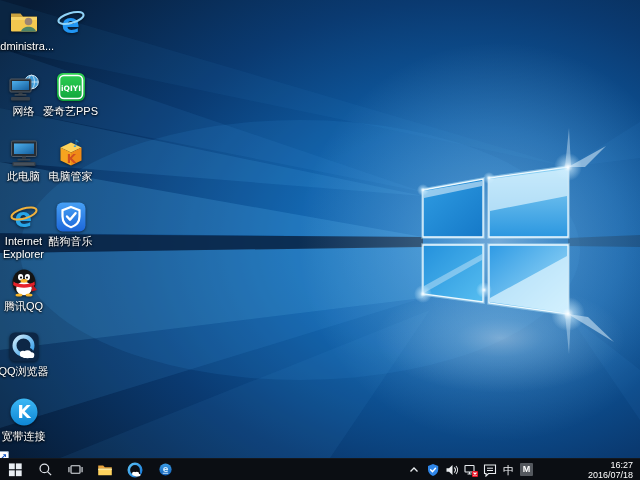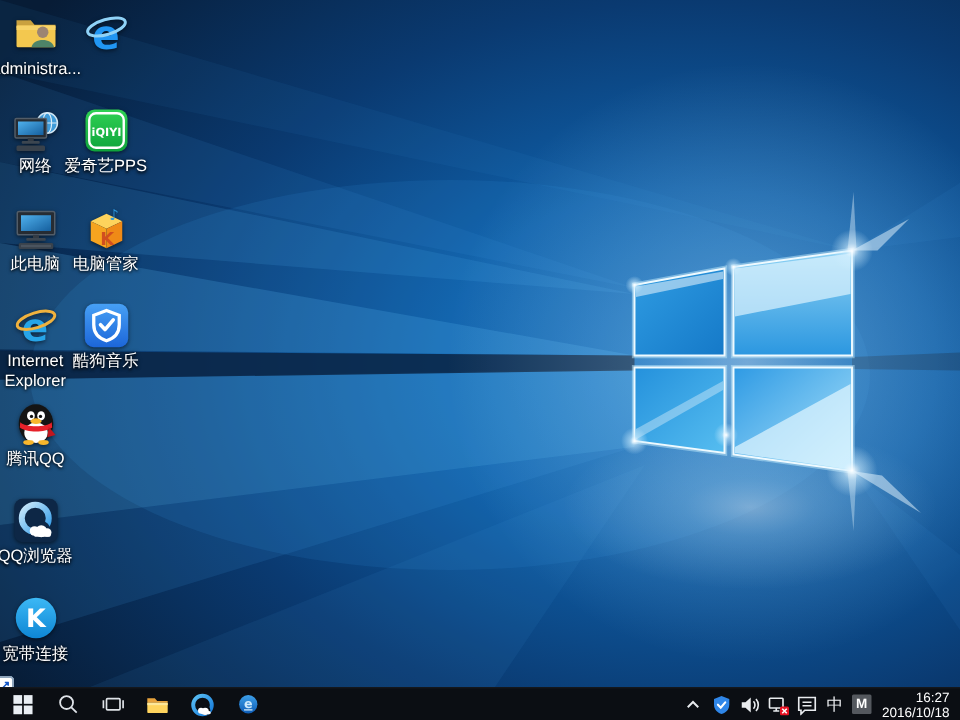--- a/index.html
+++ b/index.html
@@ -25,21 +25,21 @@
   .taskbar{position:absolute;left:0;right:0;bottom:0;height:22px;background:#0b0e13;
            display:flex;align-items:center;border-top:1px solid rgba(255,255,255,.04);box-sizing:border-box;}
   .tbtn{width:30px;height:22px;display:flex;align-items:center;justify-content:center;
         background:none;border:none;padding:0;cursor:default;}
   .tbtn>svg{display:block;}
   .tray{margin-left:auto;display:flex;align-items:center;gap:2px;padding-right:3px;}
   .tray .tbtn{width:17px;}
   .ime-lang{width:15px;text-align:center;color:#f0f2f4;font-size:11px;line-height:22px;}
   .ime-mode{width:13px;height:13px;background:#54585e;border-radius:1px;color:#fff;
             font-size:9px;font-weight:bold;line-height:13px;text-align:center;margin:0 2px;}
-  .clock{text-align:right;color:#fff;font-size:9px;line-height:10px;padding:0 4px 0 3px;white-space:nowrap;}
+  .clock{text-align:right;color:#fff;font-size:9px;line-height:10px;padding:0 4px 0 3px;white-space:nowrap;margin-left:48px;}
 </style>
 </head>
 <body>
 
 <div class="stage">
 
   <div class="desktop">
 
     <svg class="wallpaper" viewBox="0 0 640 458" preserveAspectRatio="none">
       <defs>
@@ -403,17 +403,17 @@
           <path d="M1.5 2 h11 v8.5 h-7 L3 13 v-2.5 H1.5 Z" fill="none" stroke="#e8ebee" stroke-width="1.1"></path>
           <path d="M4 5.2 h6 M4 7.5 h6" stroke="#e8ebee"></path>
         </svg>
       </button>
 
       <div class="ime-lang">中</div>
       <div class="ime-mode">M</div>
 
       <div class="clock">
         <div>16:27</div>
-        <div>2016/10/18</div>
+        <div>2016/07/18</div>
       </div>
     </div>
   </div>
 </div>
 
 </body></html>

